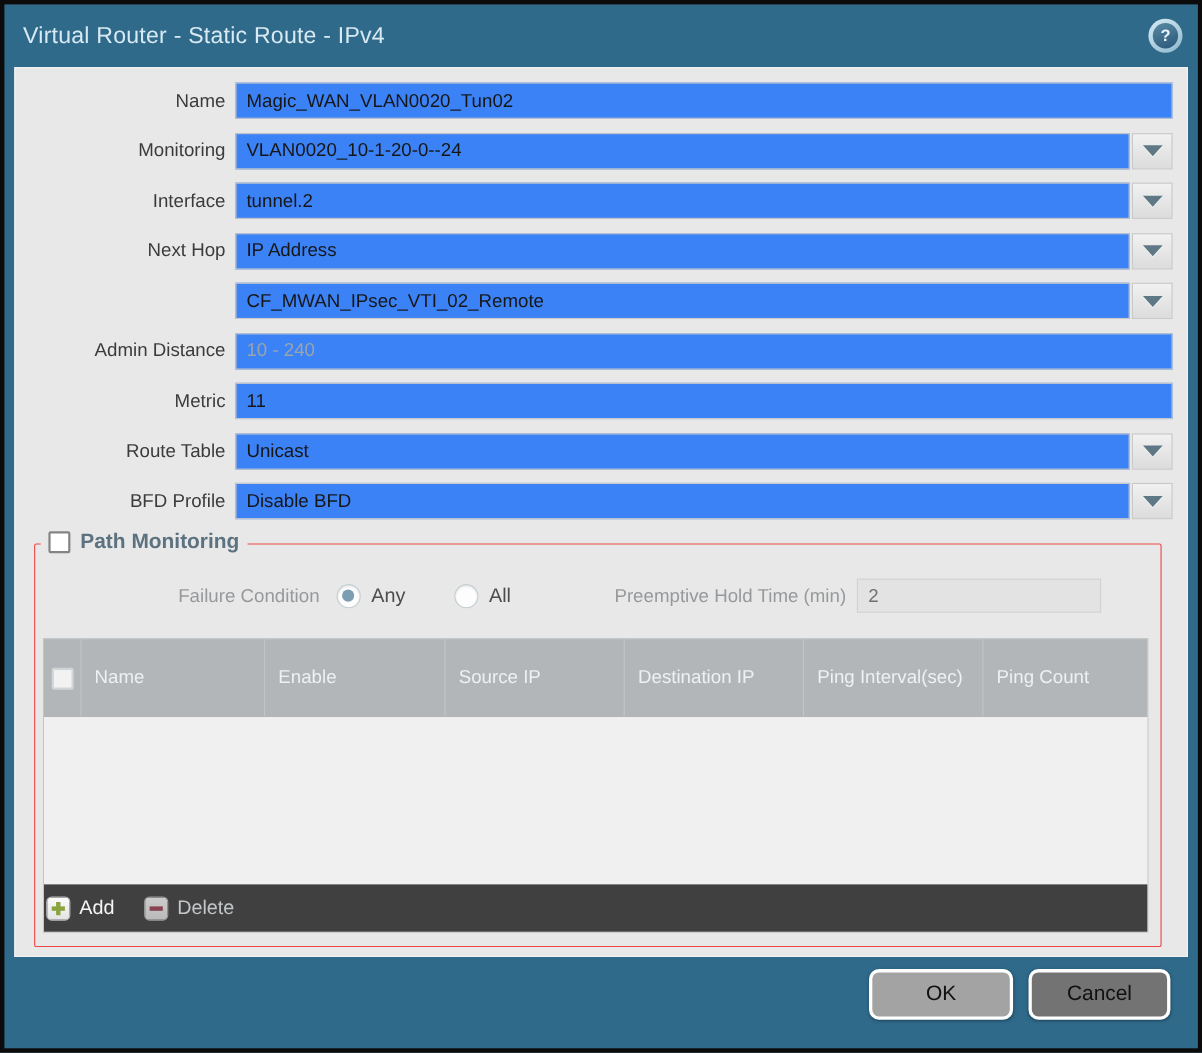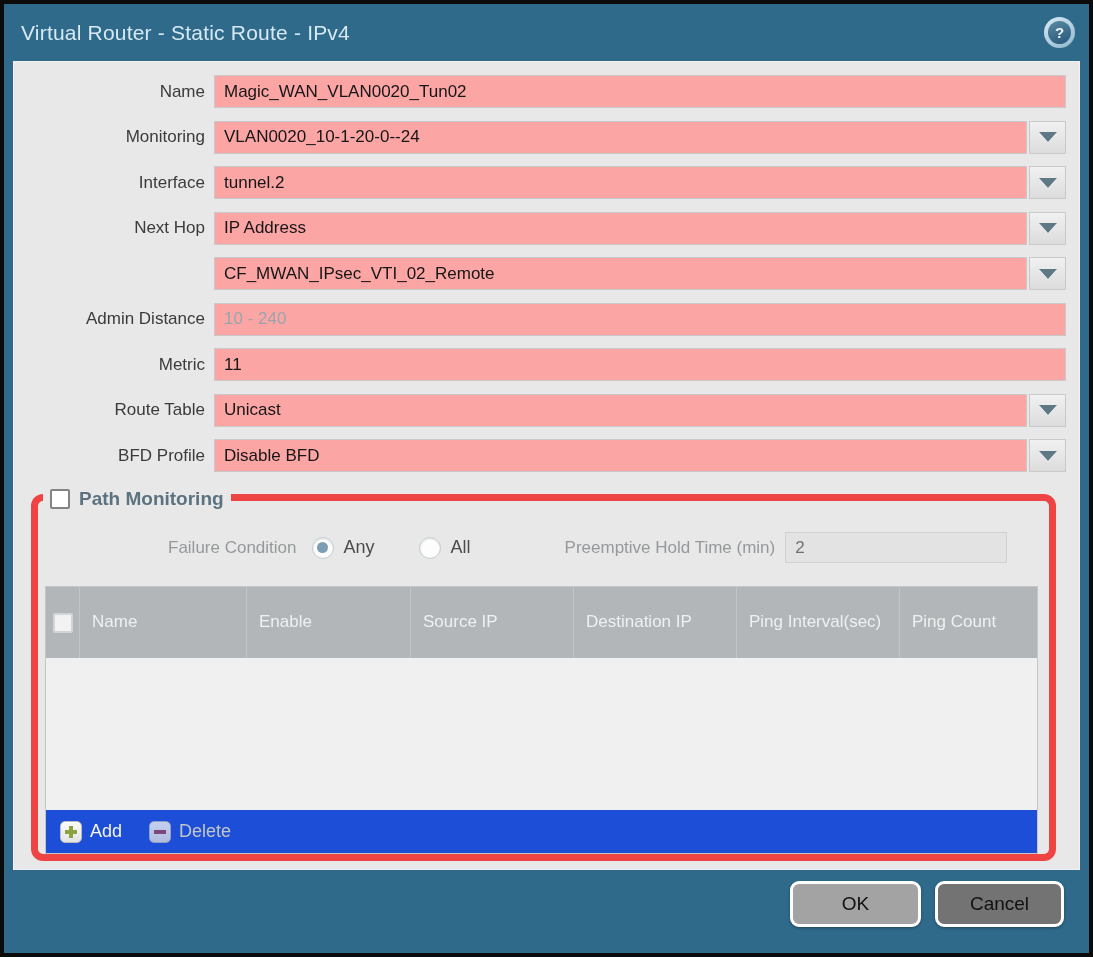--- a/index.html
+++ b/index.html
@@ -59,21 +59,21 @@
     font-size: 17px;
     color: #3b3b3b;
     flex: none;
     white-space: nowrap;
   }
   .field-wrap { flex: 1; display: flex; align-items: stretch; }
   .tf {
     flex: 1;
     height: 33px;
     border: 1px solid #c9c9c9;
-    background: #fca5a5;
+    background: #3b82f6;
     font-family: "Liberation Sans", sans-serif;
     font-size: 17px;
     color: #161616;
     padding: 0 9px;
     outline: none;
     min-width: 0;
   }
   .tf::placeholder { color: #9aa4ab; opacity: 1; }
   .dd-btn {
     width: 37px; height: 33px;
@@ -88,22 +88,22 @@
     border-left: 9px solid transparent;
     border-right: 9px solid transparent;
     border-top: 10px solid #5f7885;
     filter: drop-shadow(0 1px 0 rgba(255,255,255,0.6));
   }
   
   .fieldset {
     position: relative;
     margin: 22px 10px 0 17px;
     height: 367px;
-    border: 7px solid #ef4444;
-    border-radius: 12px;
+    border: 1px solid #ef4444;
+    border-radius: 2px;
   }
   .legend {
     position: absolute;
     top: -13px; left: 5px;
     background: #e8e8e8;
     padding: 0 7px;
     display: flex; align-items: center; gap: 9px;
   }
   .pm-checkbox {
     width: 20px; height: 20px;
@@ -178,23 +178,23 @@
   .tbl-checkbox {
     width: 20px; height: 20px;
     background: #f2f2f2;
     border: 2px solid #d2d5d6;
     border-radius: 2px;
     cursor: pointer;
   }
   .tbody { height: 152px; background: #f0f0f0; }
   .tfoot {
     height: 43px;
-    background: #1d4ed8;
-    display: flex; align-items: center;
-    padding-left: 14px;
+    background: #404040;
+    display: flex; align-items: center;
+    padding-left: 2px;
     gap: 27px;
   }
   .tool-btn { display: flex; align-items: center; gap: 8px; cursor: pointer; }
   .tool-icon {
     width: 22px; height: 22px;
     background: linear-gradient(#fbfbfb, #e3e3e3);
     border: 1px solid #bcbcbc;
     border-radius: 5px;
     position: relative;
   }

